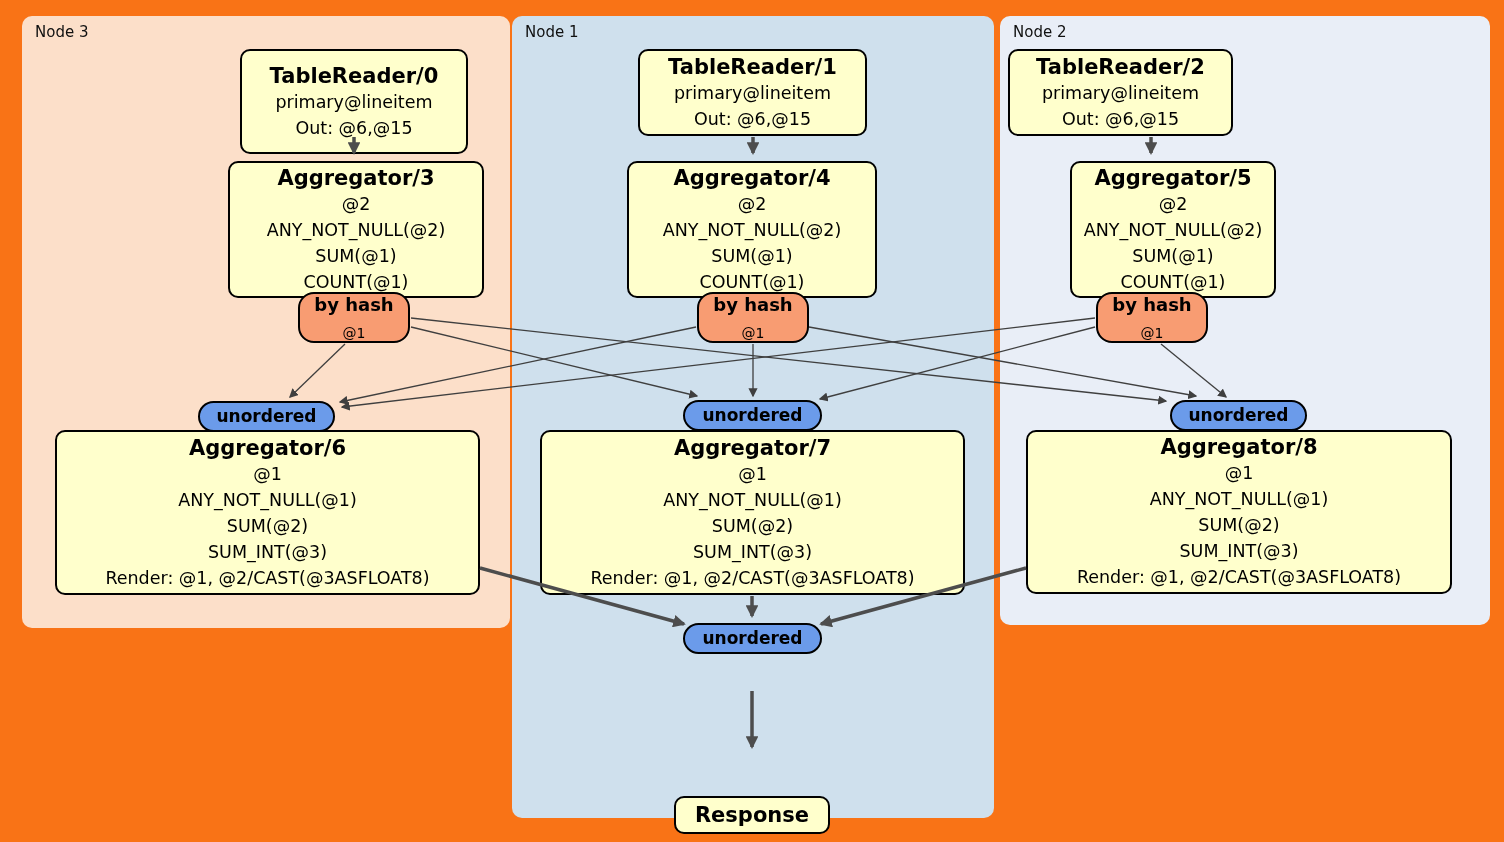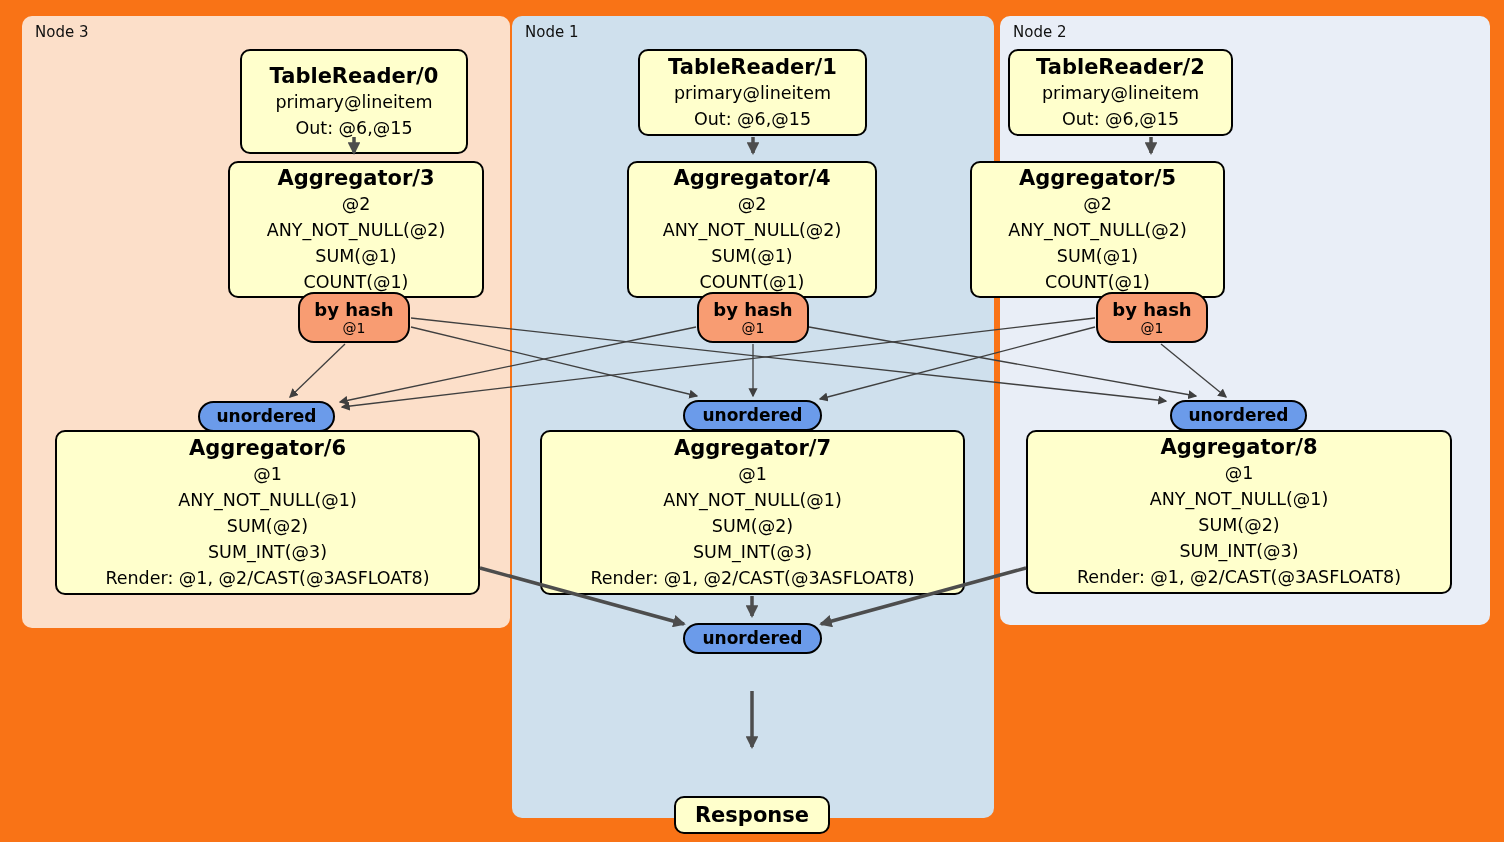--- a/index.html
+++ b/index.html
@@ -19,21 +19,21 @@
   .proc-title { font-weight:bold; font-size:21px; line-height:26px; white-space:nowrap; }
   .proc-line  { font-size:17.5px; line-height:26px; white-space:nowrap; }
 
   .edges { position:absolute; left:0; top:0; z-index:3; }
   .edge-thick { stroke:#4d4d4d; stroke-width:3.5; fill:none; }
   .edge-thin  { stroke:#3f3f3f; stroke-width:1.3; fill:none; }
 
   .badge { position:absolute; border:2px solid #000; display:flex; flex-direction:column;
            align-items:center; justify-content:center; z-index:4; box-sizing:border-box;
            text-align:center; color:#000; }
-  .router { background:#f89c72; border-radius:16px; }
+  .router { background:#f89c72; border-radius:16px;justify-content:space-between; }
   .router-label { font-weight:bold; font-size:18px; line-height:21px; white-space:nowrap; }
   .router-detail { font-size:14px; line-height:16px; white-space:nowrap; }
   .sync { background:#6b9bea; border-radius:16px; }
   .sync-label { font-weight:bold; font-size:17px; line-height:19px; white-space:nowrap; }
 </style>
 </head>
 <body>
 
 <div class="canvas">
 
@@ -70,21 +70,21 @@
     <div class="proc-line">SUM(@1)</div>
     <div class="proc-line">COUNT(@1)</div>
   </div>
   <div class="proc" style="left:627px;top:161px;width:250px;height:137px">
     <div class="proc-title">Aggregator/4</div>
     <div class="proc-line">@2</div>
     <div class="proc-line">ANY_NOT_NULL(@2)</div>
     <div class="proc-line">SUM(@1)</div>
     <div class="proc-line">COUNT(@1)</div>
   </div>
-  <div class="proc" style="left:970px;top:161px;width:255px;height:137px">
+  <div class="proc" style="left:1070px;top:161px;width:206px;height:137px">
     <div class="proc-title">Aggregator/5</div>
     <div class="proc-line">@2</div>
     <div class="proc-line">ANY_NOT_NULL(@2)</div>
     <div class="proc-line">SUM(@1)</div>
     <div class="proc-line">COUNT(@1)</div>
   </div>
 
   <div class="proc" style="left:55px;top:430px;width:425px;height:165px">
     <div class="proc-title">Aggregator/6</div>
     <div class="proc-line">@1</div>

